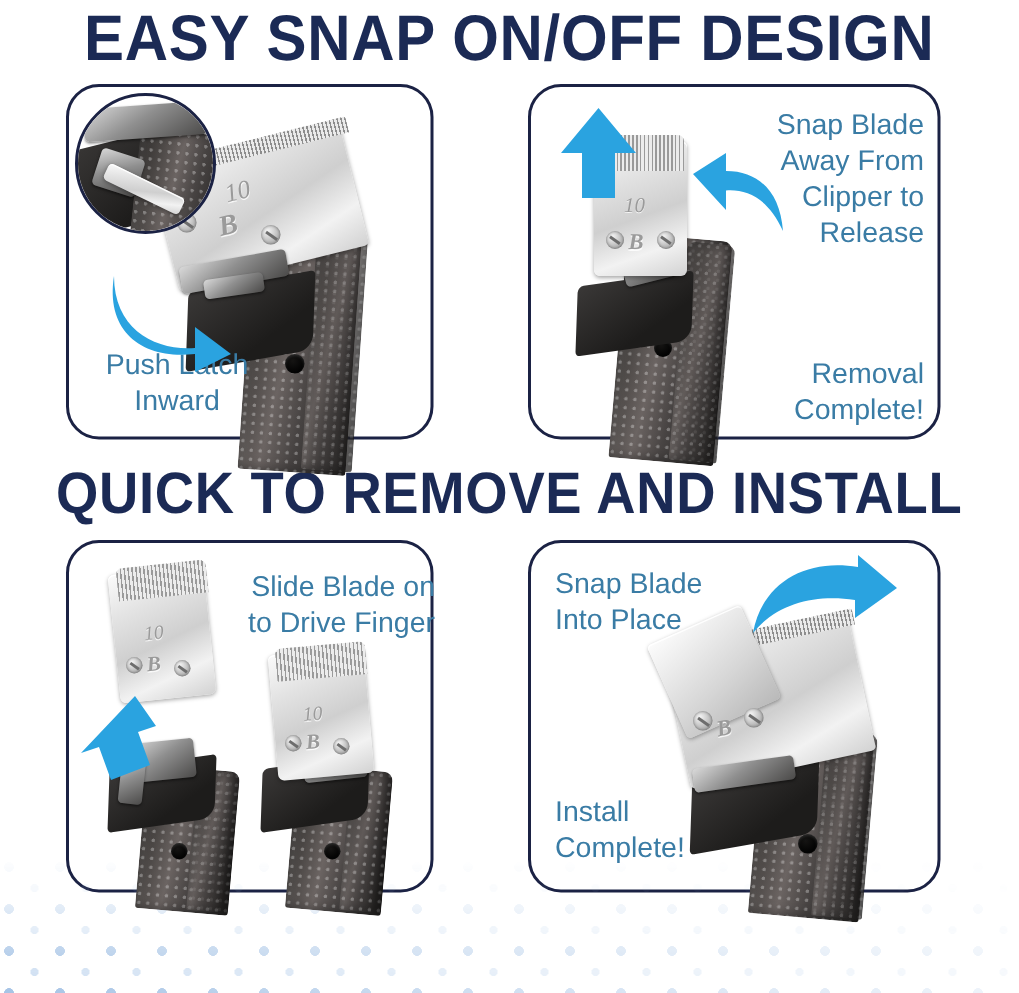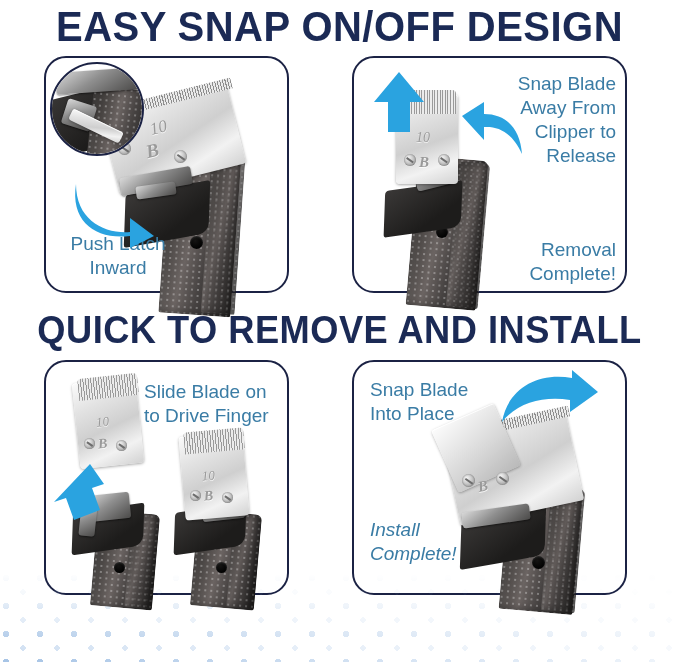--- a/index.html
+++ b/index.html
@@ -71,21 +71,21 @@
   .caption{
     position:absolute;
     color:#3a7ca5;
     font-family:"Liberation Sans",sans-serif;
     font-size:19px;
     line-height:24px;
     white-space:pre-line;
     z-index:6;
   }
   .caption.right{text-align:right;}
-  .caption.center{text-align:left;}
+  .caption.center{text-align:right;}
 
   
   .arrow{position:absolute;z-index:7;}
 
   
   .clipper{position:absolute;z-index:3;}
   .body{
     position:absolute;
     background:
       radial-gradient(circle at 2.2px 2.2px, rgba(255,255,255,.30) 1.1px, transparent 1.3px),
@@ -301,20 +301,20 @@
 
         <div class="latch" style="left:108px;top:146px;width:68px;height:16px;transform:rotate(-8deg);"></div>
       </div>
 
       <svg class="arrow" style="left:146px;top:8px;" width="100" height="64" viewBox="0 0 100 64">
         <path d="M2 52 C8 18 38 2 72 8 L72 0 L98 22 L70 42 L70 30 C44 26 18 32 2 52 Z" fill="#2aa3e0"></path>
       </svg>
 
       <div class="caption" style="left:16px;top:16px;width:150px;">Snap Blade
 Into Place</div>
-      <div class="caption" style="left:16px;top:156px;width:150px;font-style:italic;">Install
+      <div class="caption" style="left:16px;top:168px;width:150px;">Install
 Complete!</div>
     </div>
   </div>
 
   <div class="dots fade-right"></div>
 
 </div>
 
 </body></html>

